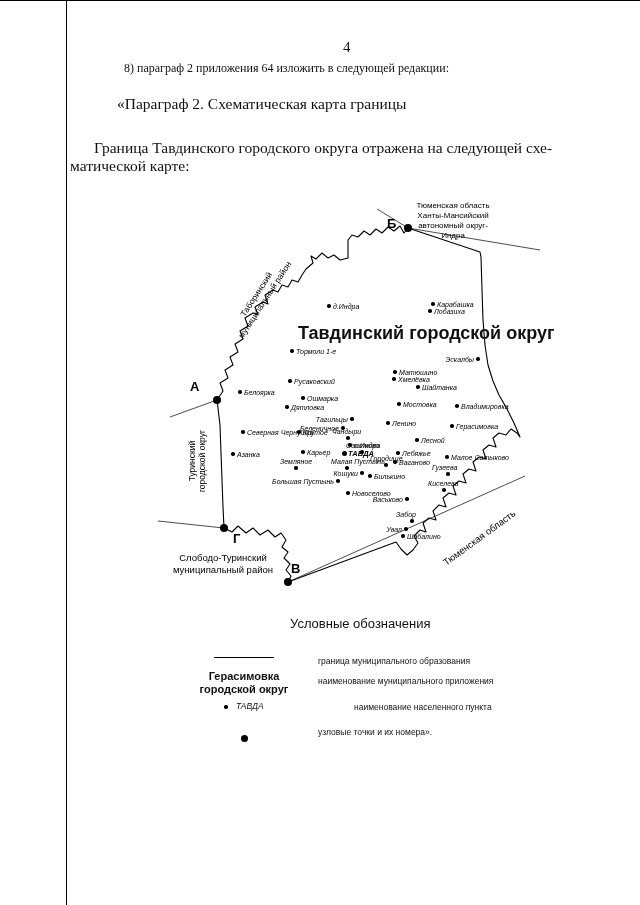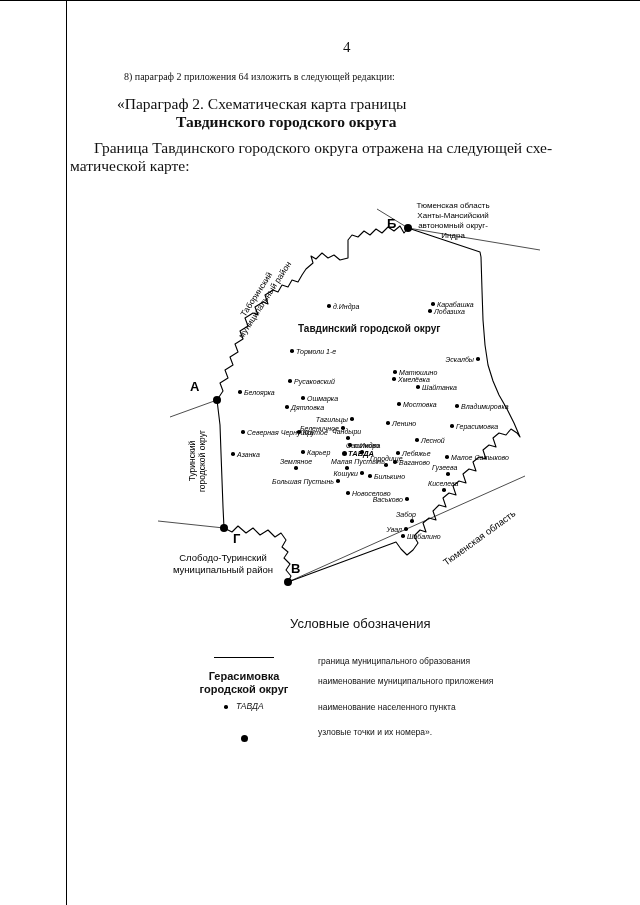--- a/index.html
+++ b/index.html
@@ -2,21 +2,21 @@
 <html><head>
 <meta charset="utf-8">
 <style>
   html,body{margin:0;padding:0;background:#fff;}
   .page{position:relative;width:640px;height:905px;background:#fff;color:#111;
         font-family:"Liberation Serif",serif;overflow:hidden;}
   .edge-top{position:absolute;left:0;top:0;width:640px;height:1px;background:#000;}
   .edge-left{position:absolute;left:66px;top:0;width:1px;height:905px;background:#000;}
   .abs{position:absolute;white-space:nowrap;}
   .pno{left:343px;top:39px;font-size:15px;}
-  .t1{left:124px;top:71px;font-size:10px;}
+  .t1{left:124px;top:61px;font-size:12px;}
   .h1{left:117px;top:95px;font-size:15.5px;font-weight:normal;}
   .h2{left:176px;top:113px;font-size:15.5px;font-weight:bold;}
   .t2a{left:94px;top:139px;font-size:15.5px;}
   .t2b{left:70px;top:157px;font-size:15.5px;}
 
   
   .map{position:absolute;left:70px;top:195px;width:500px;height:415px;
        font-family:"Liberation Sans",sans-serif;}
   .map svg{position:absolute;left:0;top:0;}
   .stl{position:absolute;width:0;height:0;}
@@ -24,54 +24,53 @@
   .stl .lbl{position:absolute;white-space:nowrap;font:italic 7px/7px "Liberation Sans",sans-serif;color:#000;}
   .pos-r .lbl{left:4px;top:-3px;}
   .pos-l .lbl{right:4px;top:-3px;}
   .pos-a .lbl{left:-16px;bottom:3px;}
   .city .dot{width:5px;height:5px;left:-2.5px;top:-2.5px;}
   .city .lbl{font-weight:bold;font-size:7.5px;}
   .node{position:absolute;width:0;height:0;}
   .ndot{position:absolute;left:-4px;top:-4px;width:8px;height:8px;border-radius:50%;background:#000;}
   .nlbl{position:absolute;font:bold 13px "Liberation Sans",sans-serif;color:#000;}
   .district-label{position:absolute;left:228px;top:128px;width:210px;
-       font-weight:bold;font-size:10px;white-space:nowrap;}
+       font-weight:bold;font-size:18px;white-space:nowrap;}
   .rlabel{position:absolute;text-align:center;font-size:8.5px;line-height:10px;color:#000;}
   .rl-tabor{left:128px;top:92px;width:125px;transform:rotate(-57deg);}
   .rl-turin{left:77px;top:256px;width:100px;transform:rotate(-90deg);}
   .rl-slobodo{left:88px;top:357px;width:130px;font-size:9.5px;line-height:12px;}
   .rl-tyumen-se{left:352px;top:338px;width:115px;transform:rotate(-36deg);font-size:9.5px;}
   .rl-tyumen-ne{left:344px;top:6px;width:78px;font-size:8px;line-height:10px;}
 
   
   .legend{position:absolute;left:170px;top:616px;width:372px;height:140px;
           font-family:"Liberation Sans",sans-serif;}
   .legend-title{position:absolute;left:120px;top:0;font-size:13px;}
   .lrow{position:absolute;left:0;width:372px;}
   .lsym{position:absolute;left:0;width:148px;text-align:center;}
   .llab{position:absolute;left:148px;top:0;font-size:8.5px;white-space:nowrap;}
   .lr1{top:30px;} .lr2{top:54px;} .lr3{top:85px;} .lr4{top:112px;}
   .sym-line{display:inline-block;width:60px;height:0;border-top:1.3px solid #000;vertical-align:middle;margin-top:4px;}
   .sym-district{font-weight:bold;font-size:11px;line-height:12.5px;}
   .sym-city{font-style:italic;font-size:8.5px;}
   .sym-city .sdot{display:inline-block;width:3.5px;height:3.5px;border-radius:50%;background:#000;vertical-align:middle;margin-right:8px;}
   .sym-node{display:inline-block;width:7px;height:7px;border-radius:50%;background:#000;}
-  .lr1 .llab{top:2px;margin-top:8px;} .lr2 .llab{top:6px;} .lr3 .llab{top:1px;} .lr4 .llab{top:-1px;}
+  .lr1 .llab{top:2px;margin-top:8px;} .lr2 .llab{top:6px;} .lr3 .llab{top:1px;margin-left:36px;} .lr4 .llab{top:-1px;}
 </style>
 </head>
 <body>
 
 <div class="page">
   <div class="edge-top"></div>
   <div class="edge-left"></div>
 
   <div class="abs pno">4</div>
   <div class="abs t1">8) параграф 2 приложения 64 изложить в следующей редакции:</div>
   <div class="abs h1">«Параграф 2. Схематическая карта границы</div>
-  <div class="abs h2">Тавдинского городского округа</div>
   <div class="abs t2a">Граница Тавдинского городского округа отражена на следующей схе-</div>
   <div class="abs t2b">матической карте:</div>
 
   <div class="map">
     <svg width="500" height="415" viewBox="0 0 500 415">
 
       <path d="M147,205 L150,230 L151,258 L152,285 L153,312 L154,333
            L162,337 L168,331 L176,338 L183,333 L190,340 L198,335 L205,342 L211,338 L216,345 L212,352 L218,357 L214,363 L220,369 L216,375 L221,381 L218,387
            L245,377 L272,367 L299,357 L326,347
            L331,354 L337,360 L343,355 L348,348 L344,341 L350,335 L356,337 L353,328 L359,323 L366,325 L363,316 L369,310 L376,312 L373,303 L379,298 L386,300 L383,291 L389,286 L396,288 L393,279 L399,274 L406,276 L403,267 L409,262 L416,264 L413,255 L419,250 L426,252 L423,243 L429,238 L436,240 L441,234 L447,238 L450,242

